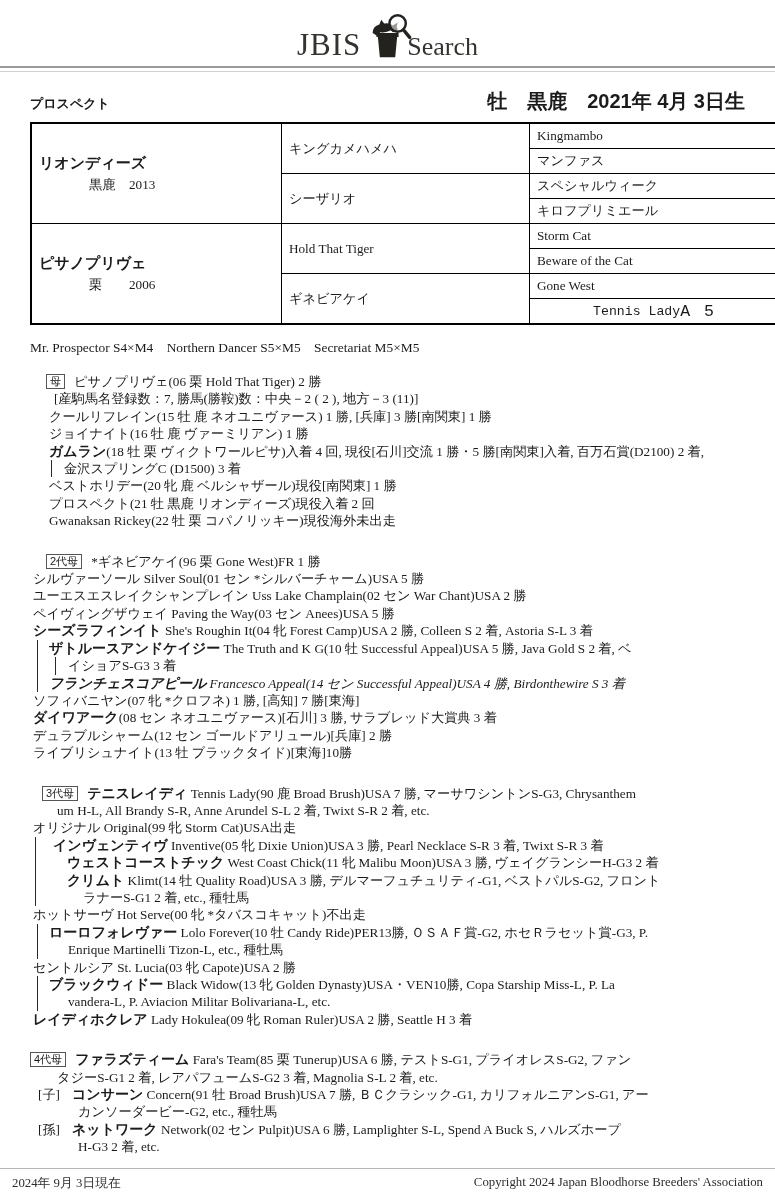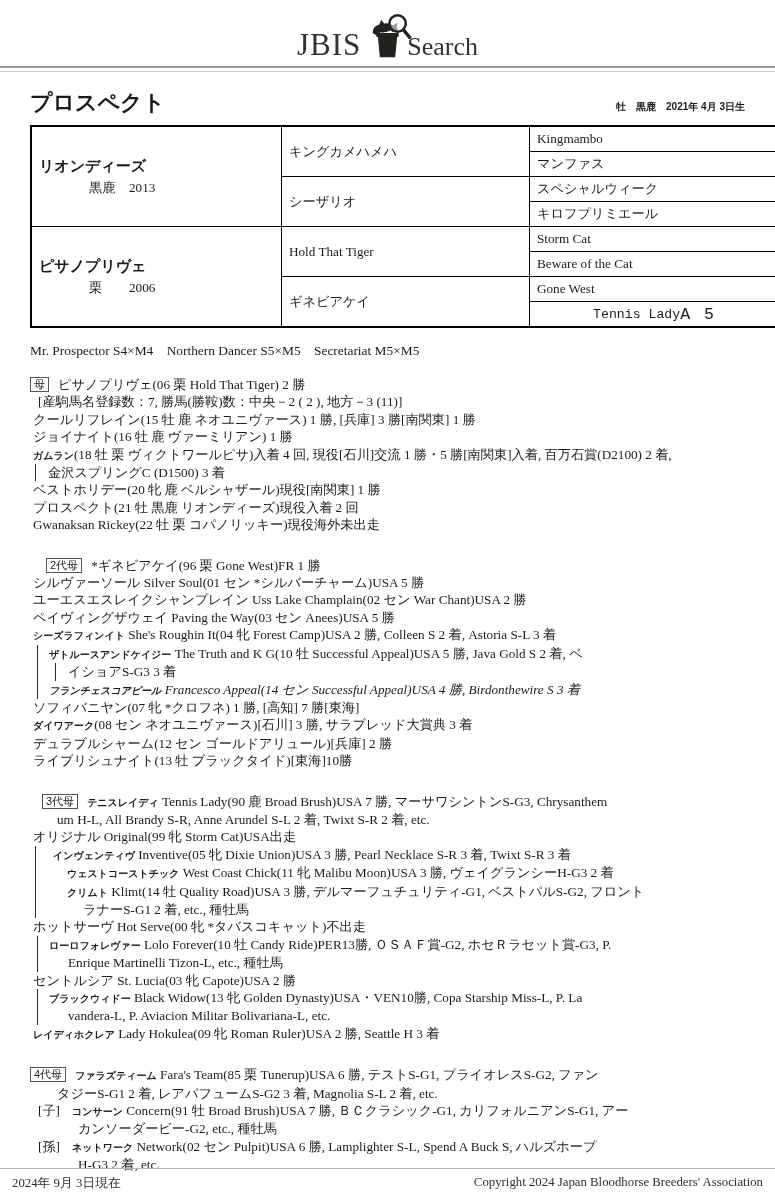--- a/index.html
+++ b/index.html
@@ -10,42 +10,42 @@
   }
   
   .logo-wrap{padding-top:8px;height:52px;display:flex;justify-content:center;align-items:flex-end;}
   .logo-inner{display:flex;align-items:flex-end;color:#35332f;}
   .logo-jbis{font-size:31px;line-height:1;letter-spacing:1px;}
   .logo-search{font-size:26px;line-height:1;margin-left:-6px;}
   .logo-icon{margin:0 0 -4px 2px;}
   .top-rule{height:3px;border-top:2px solid #9a9a9a;border-bottom:1px solid #cfcfcf;margin-top:6px;}
   
   .title-row{display:flex;justify-content:space-between;align-items:baseline;margin:16px 30px 7px 30px;}
-  .horse-title{font-family:"Liberation Sans","DejaVu Sans",sans-serif;font-weight:bold;font-size:22px;text-align:right;}
-  .horse-profile{font-family:"Liberation Sans","DejaVu Sans",sans-serif;font-weight:bold;font-size:10px;}
+  .horse-title{font-family:"Liberation Sans","DejaVu Sans",sans-serif;font-weight:bold;font-size:13px;text-align:right;}
+  .horse-profile{font-family:"Liberation Sans","DejaVu Sans",sans-serif;font-weight:bold;font-size:20px;}
   
   table.ped{border-collapse:collapse;table-layout:fixed;margin-left:30px;width:715px;border:2px solid #000;}
   table.ped td{border:1px solid #000;height:24px;padding:0 4px 0 7px;font-size:13.2px;vertical-align:middle;overflow:hidden;white-space:nowrap;}
   td.parent{width:238px;padding-left:6px;}
   td.mid{width:236px;}
   td.gp{width:237px;}
   .pname{font-family:"Liberation Sans","DejaVu Sans",sans-serif;font-weight:bold;font-size:15px;}
   .psub{margin-top:3px;padding-left:50px;font-size:13.2px;}
   .psub .coat{display:inline-block;min-width:40px;}
   .gp-flex{display:flex;justify-content:center;align-items:center;font-family:Liberation Mono, monospace;}
   .a5{font-size:16.5px;letter-spacing:2px;padding-right:2px;}
   
   .inbreeding{margin:14px 30px 0 30px;font-size:13.4px;}
   
   .detail{margin:11px 30px 0 30px;width:720px;}
   .section{margin-top:23px;}
-  .section:first-child{margin-top:16px;}
+  .section:first-child{margin-top:16px;margin-left:16px;}
   .line{position:relative;line-height:17.4px;font-size:13.2px;white-space:nowrap;}
   .vbar{position:absolute;top:0;bottom:0;width:1px;background:#2a2a2a;}
-  .seg-b{font-family:"Liberation Sans","DejaVu Sans",sans-serif;font-weight:bold;font-size:10px;}
+  .seg-b{font-family:"Liberation Sans","DejaVu Sans",sans-serif;font-weight:bold;font-size:14px;}
   .genbox{display:inline-block;border:1px solid #555;font-family:"Liberation Sans","DejaVu Sans",sans-serif;
           font-size:11px;line-height:13px;padding:0 3px;margin-right:9px;vertical-align:1px;}
   
   .footer{position:absolute;left:0;right:0;bottom:8px;}
   .footer-rule{border-top:1px solid #b5b5b5;}
   .footer-row{display:flex;justify-content:space-between;padding:6px 12px 0 12px;font-size:12.8px;color:#2e2e2e;}
 </style>
 </head>
 <body>
 

